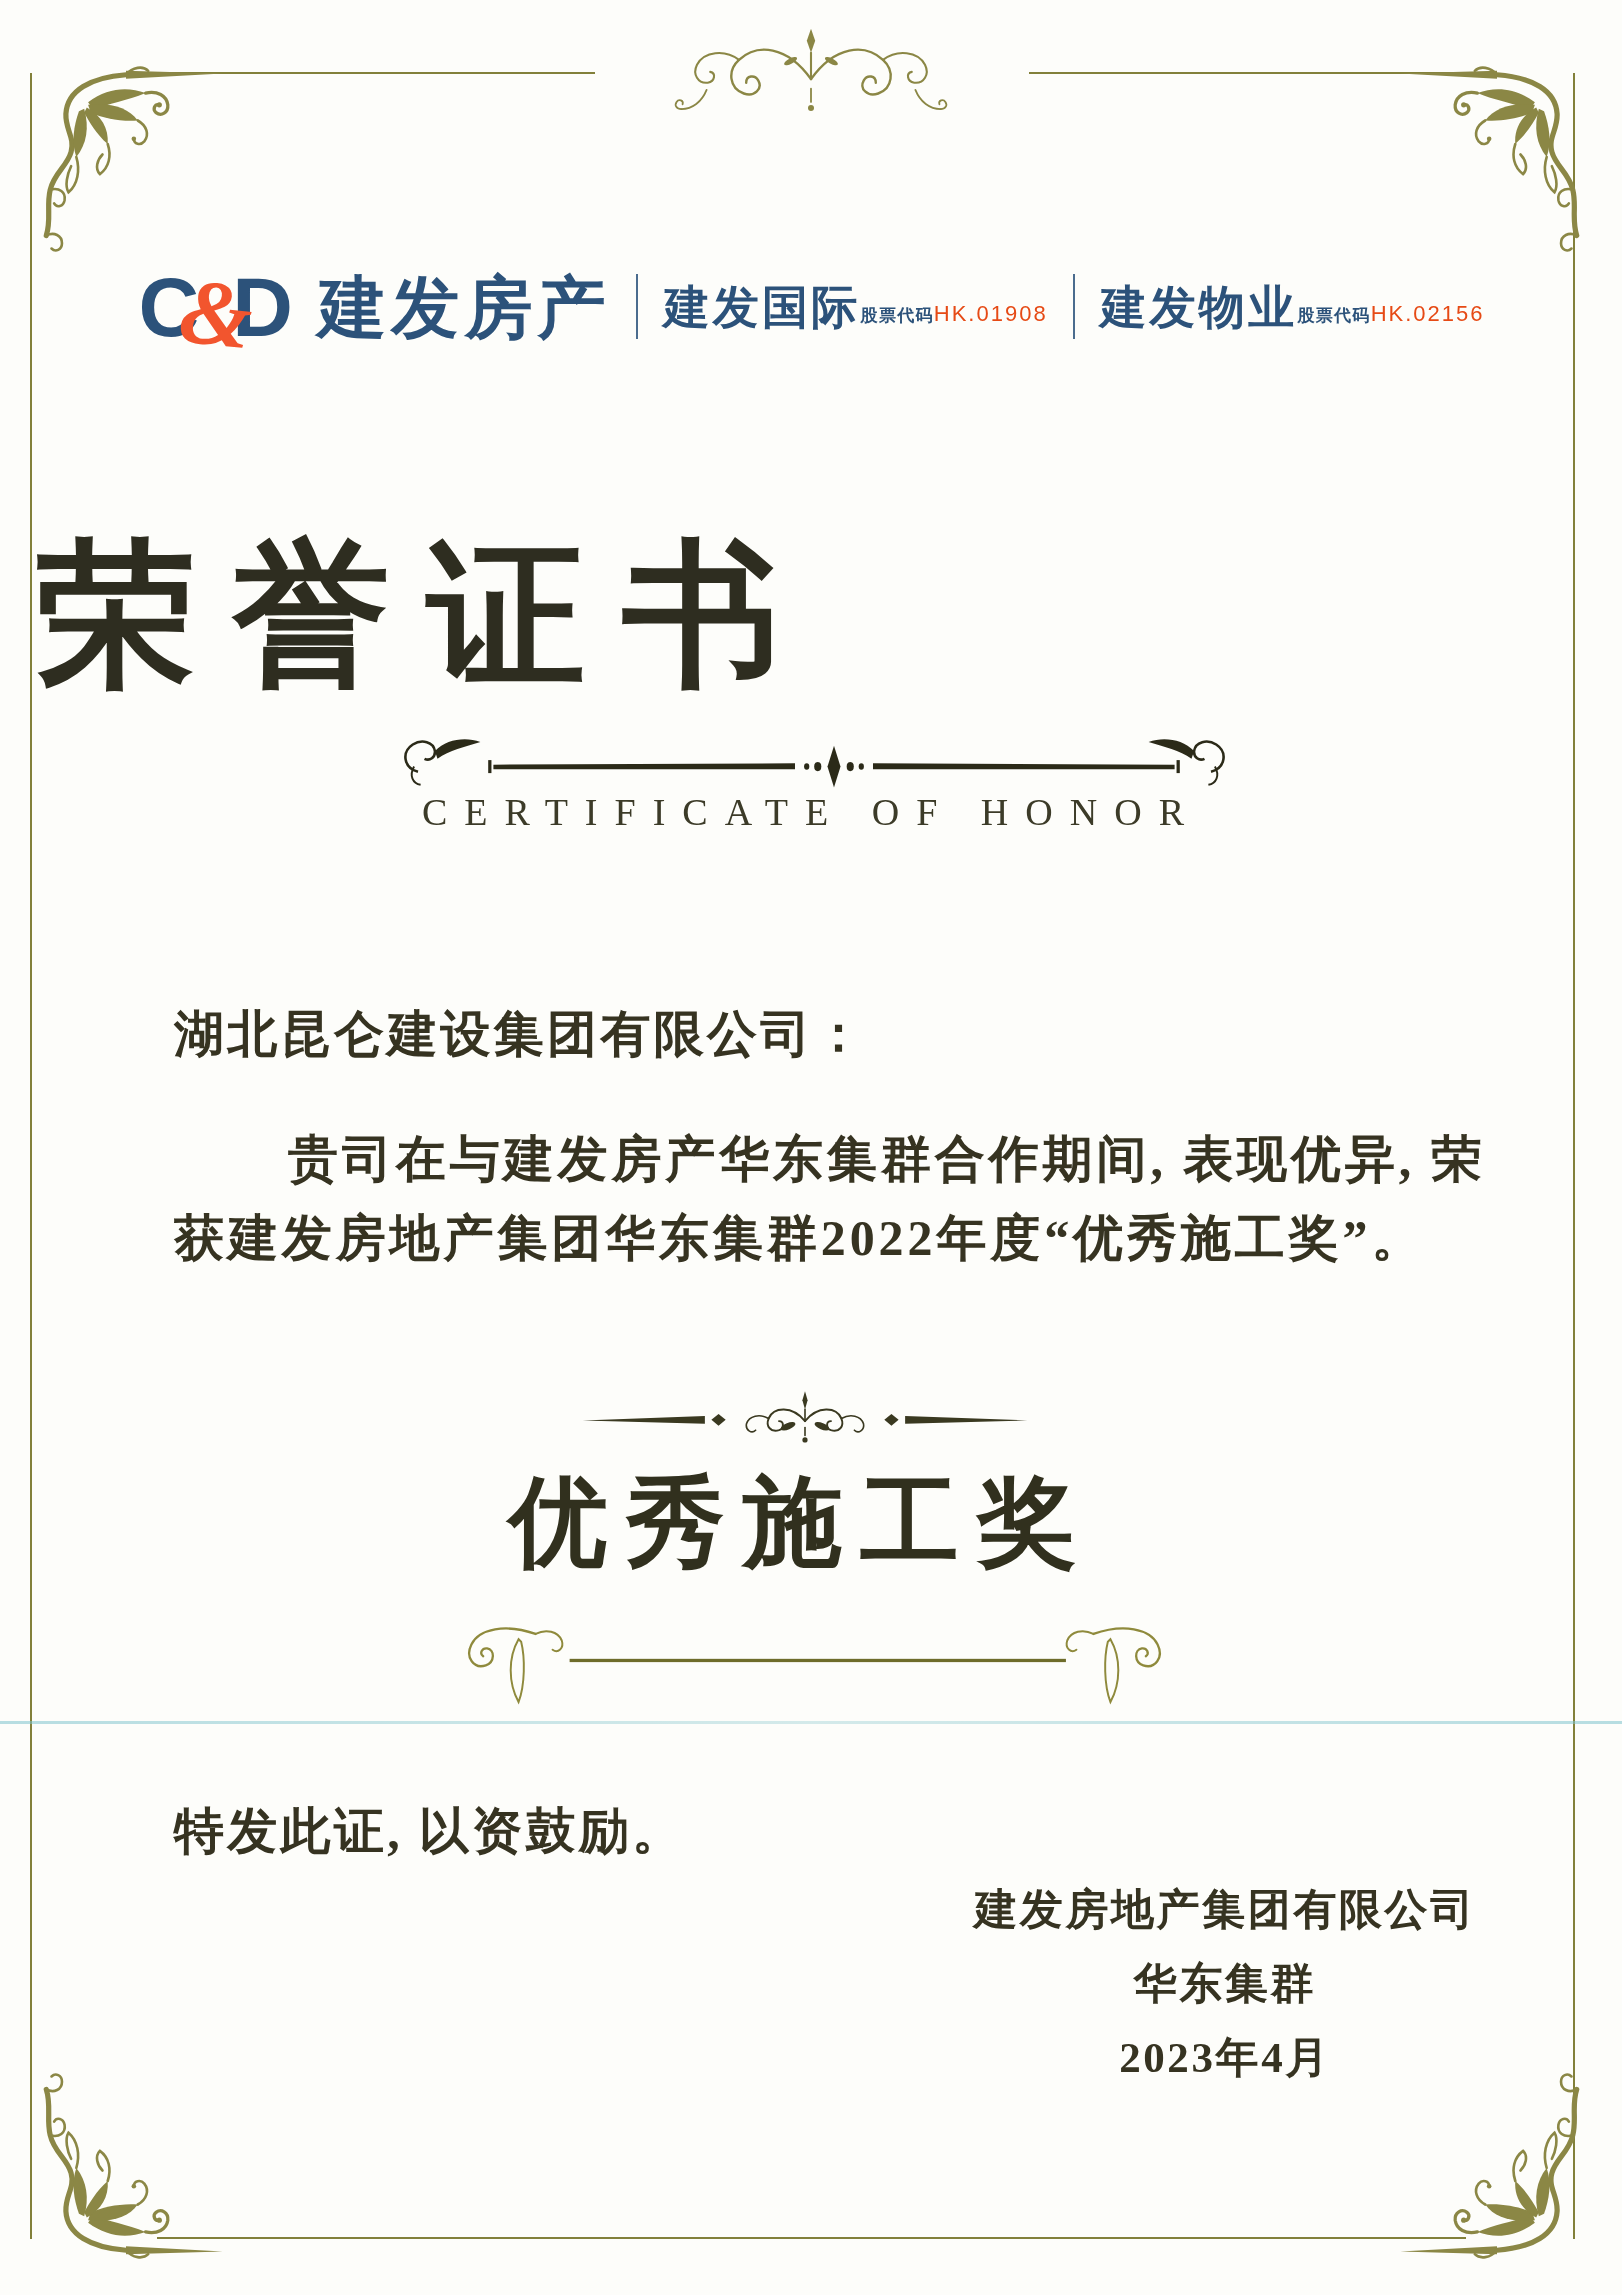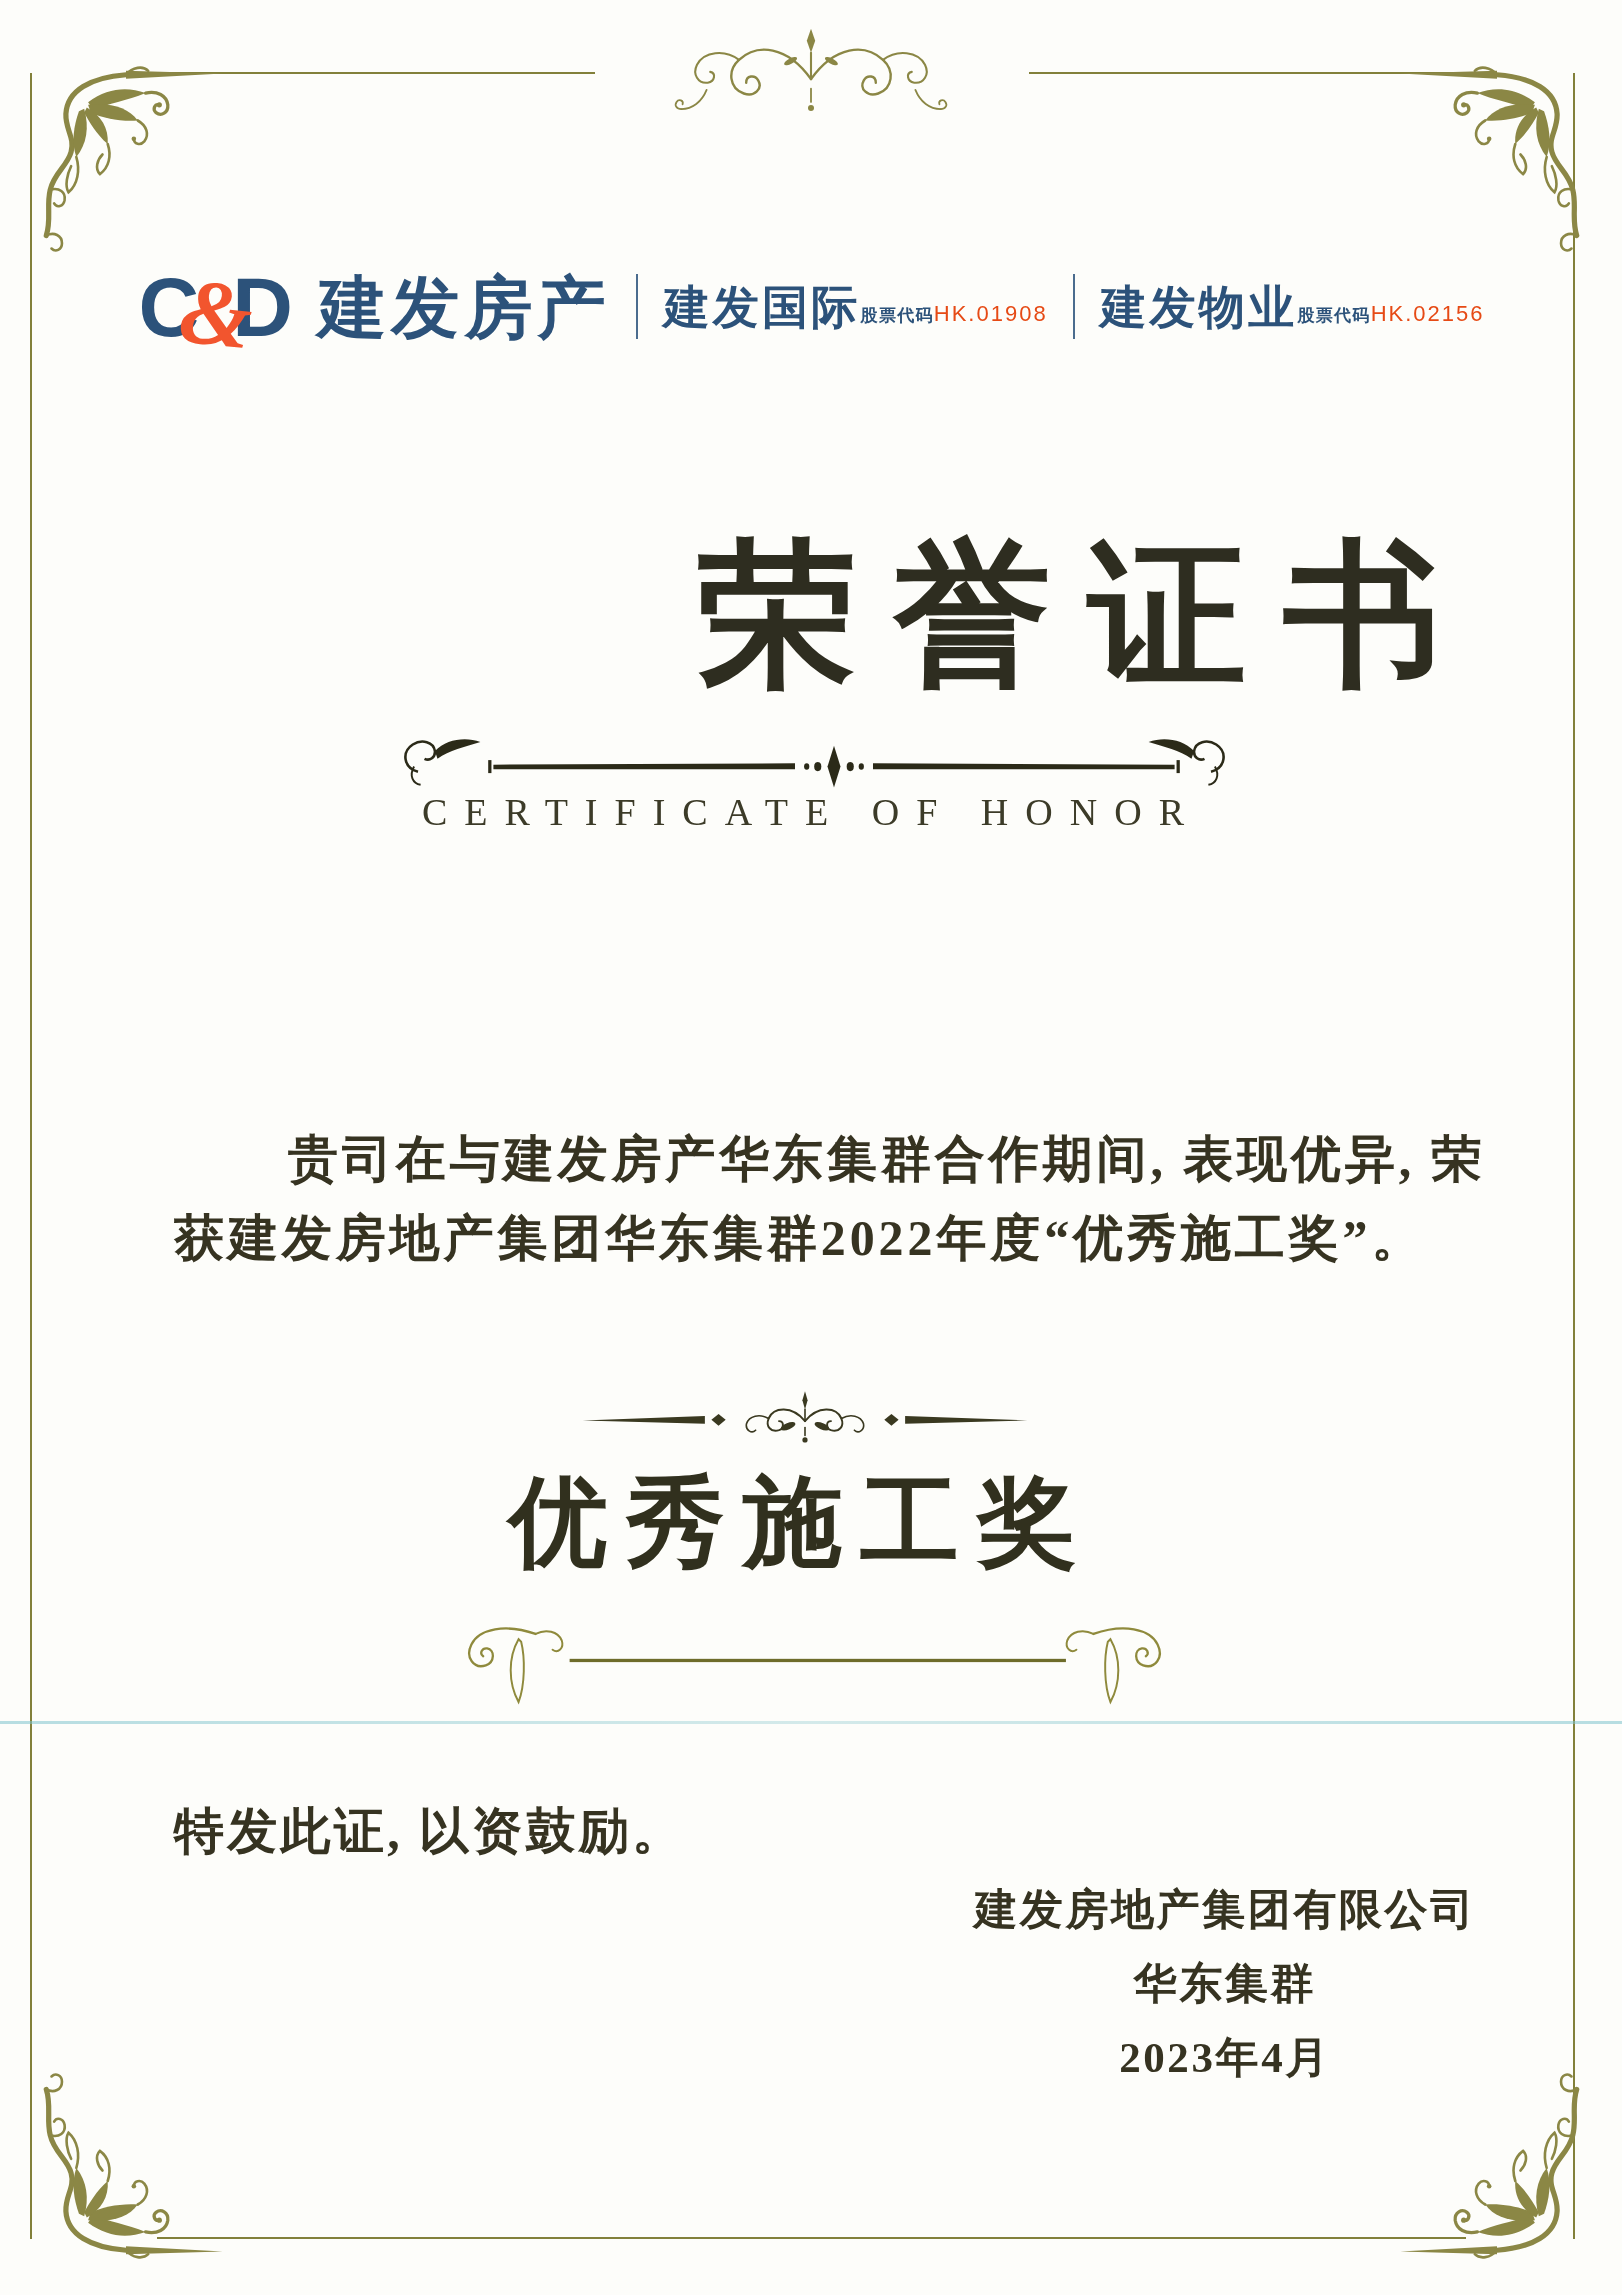--- a/index.html
+++ b/index.html
@@ -31,21 +31,21 @@
   .brandMain{font-size:68px;font-weight:900;color:#2c527a;letter-spacing:5.2px;line-height:1;margin-left:0;}
   .logoSep{width:2.6px;height:65px;background:#2c527a;opacity:.85;}
   .subBrand{display:flex;flex-direction:row;}
   .subName{font-size:46px;font-weight:900;color:#2c527a;letter-spacing:3.3px;line-height:1;}
   .subRule{height:3.3px;margin:6.5px 0 5.9px 0;background:linear-gradient(90deg,#c43527,#e05a22,#e8a43c);}
   .subCodes{display:flex;align-items:baseline;}
   .stockLabel{font-size:17px;font-weight:700;color:#2c527a;letter-spacing:1.3px;margin-top:20px;}
   .stockCode{font-size:22px;font-weight:400;color:#e64a15;letter-spacing:2px;}
   
   .zhTitle{
-    position:absolute;left:0;top:523px;width:1478px;text-align:right;
+    position:absolute;left:0;top:523px;width:1478px;text-align:left;
     font-size:158px;font-weight:700;color:#2e2d20;letter-spacing:37px;padding-left:37px;
     box-sizing:border-box;line-height:1.18;
   }
   .titleDiv{position:absolute;left:389px;top:725px;width:851px;height:65px;color:#2b2a18;}
   .enTitle{
     position:absolute;left:0;top:790px;width:1623px;text-align:center;
     font-size:38px;font-weight:500;color:#3c3b28;letter-spacing:17px;
     box-sizing:border-box;
   }
   
@@ -229,20 +229,21 @@
       </div>
     </div>
   </div>
 
   <div class="zhTitle">荣誉证书</div>
   <div class="titleDiv"><svg width="851" height="65" viewBox="0 0 1300 100">
         <use href="#titleDiv"></use>
       </svg></div>
   <div class="enTitle">CERTIFICATE OF HONOR</div>
 
+  <div class="bodyText recipient">湖北昆仑建设集团有限公司：</div>
   <div class="bodyText para1">贵司在与建发房产华东集群合作期间, 表现优异, 荣</div>
   <div class="bodyText para2">获建发房地产集团华东集群2022年度“优秀施工奖”。</div>
 
   <div class="awardDiv"><svg width="458" height="65" viewBox="0 0 700 100">
         <use href="#awardDiv"></use>
       </svg></div>
   <div class="awardName">优秀施工奖</div>
   <div class="underOrn"><svg width="715" height="92" viewBox="0 0 1092 140">
         <use href="#underOrn"></use>
       </svg></div>

